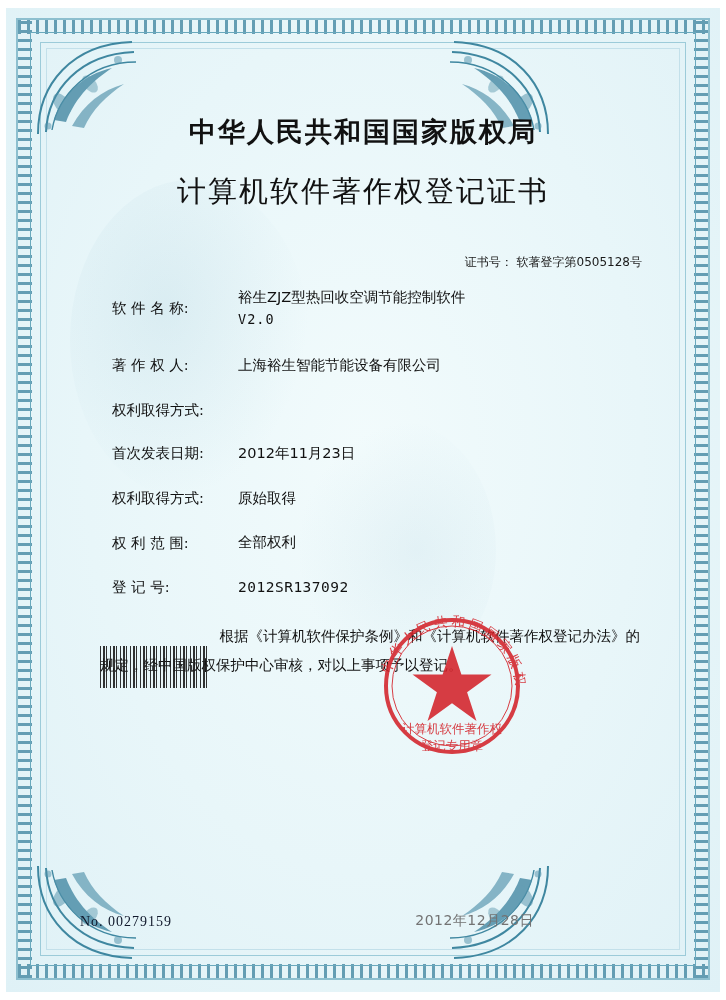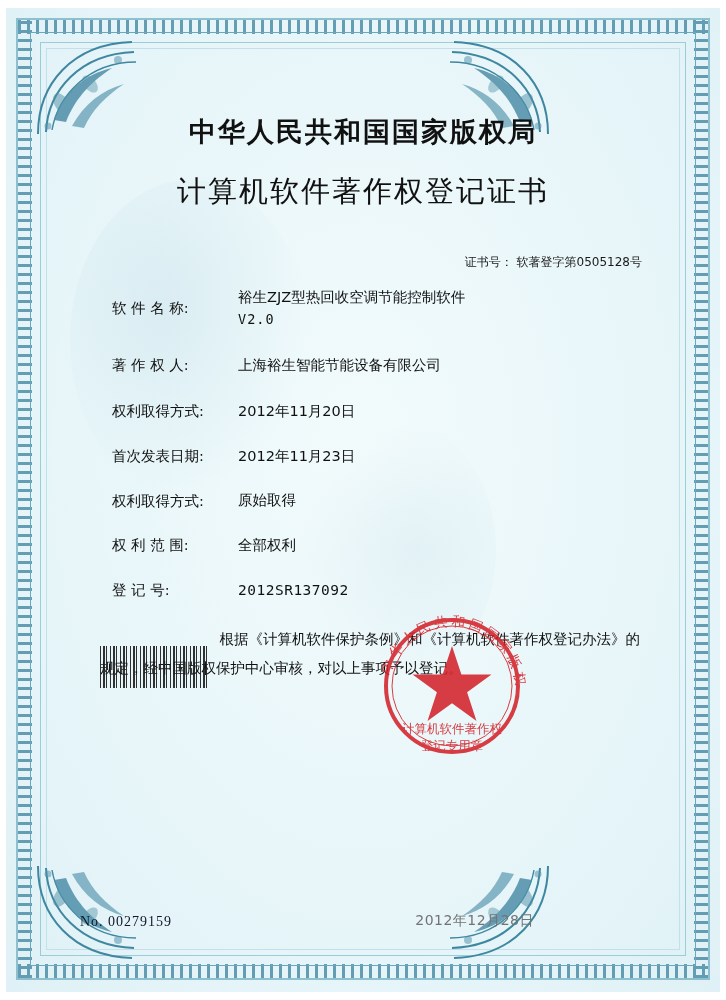--- a/index.html
+++ b/index.html
@@ -339,21 +339,20 @@
         <div class="field-label">著 作 权 人:</div>
         <div class="field-value">上海裕生智能节能设备有限公司</div>
       </div>
 
     </div>
 
     <div class="fields-2">
 
       <div class="field-row">
         <div class="field-label">权利取得方式:</div>
-        <div class="field-value">2012年11月20日</div>
       </div>
 
       <div class="field-row">
         <div class="field-label">首次发表日期:</div>
         <div class="field-value">2012年11月23日</div>
       </div>
 
       <div class="field-row">
         <div class="field-label">权利取得方式:</div>
         <div class="field-value">原始取得</div>

